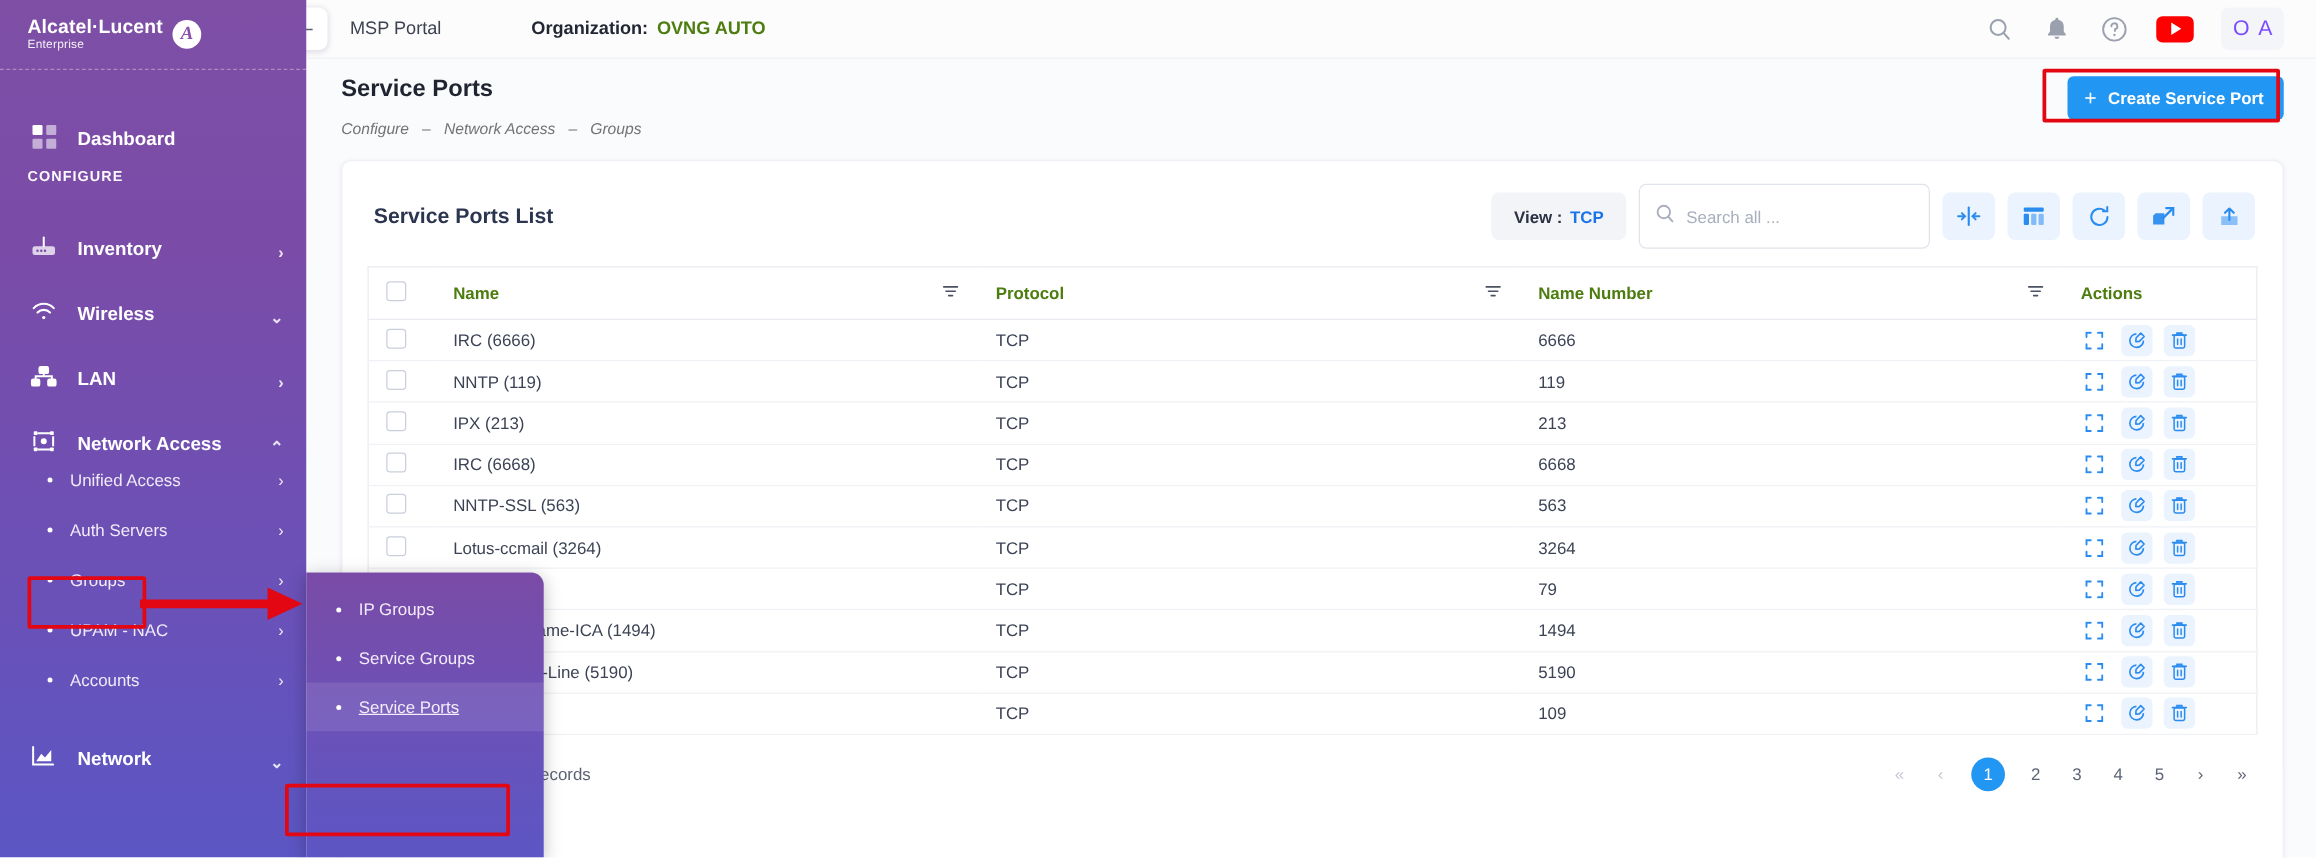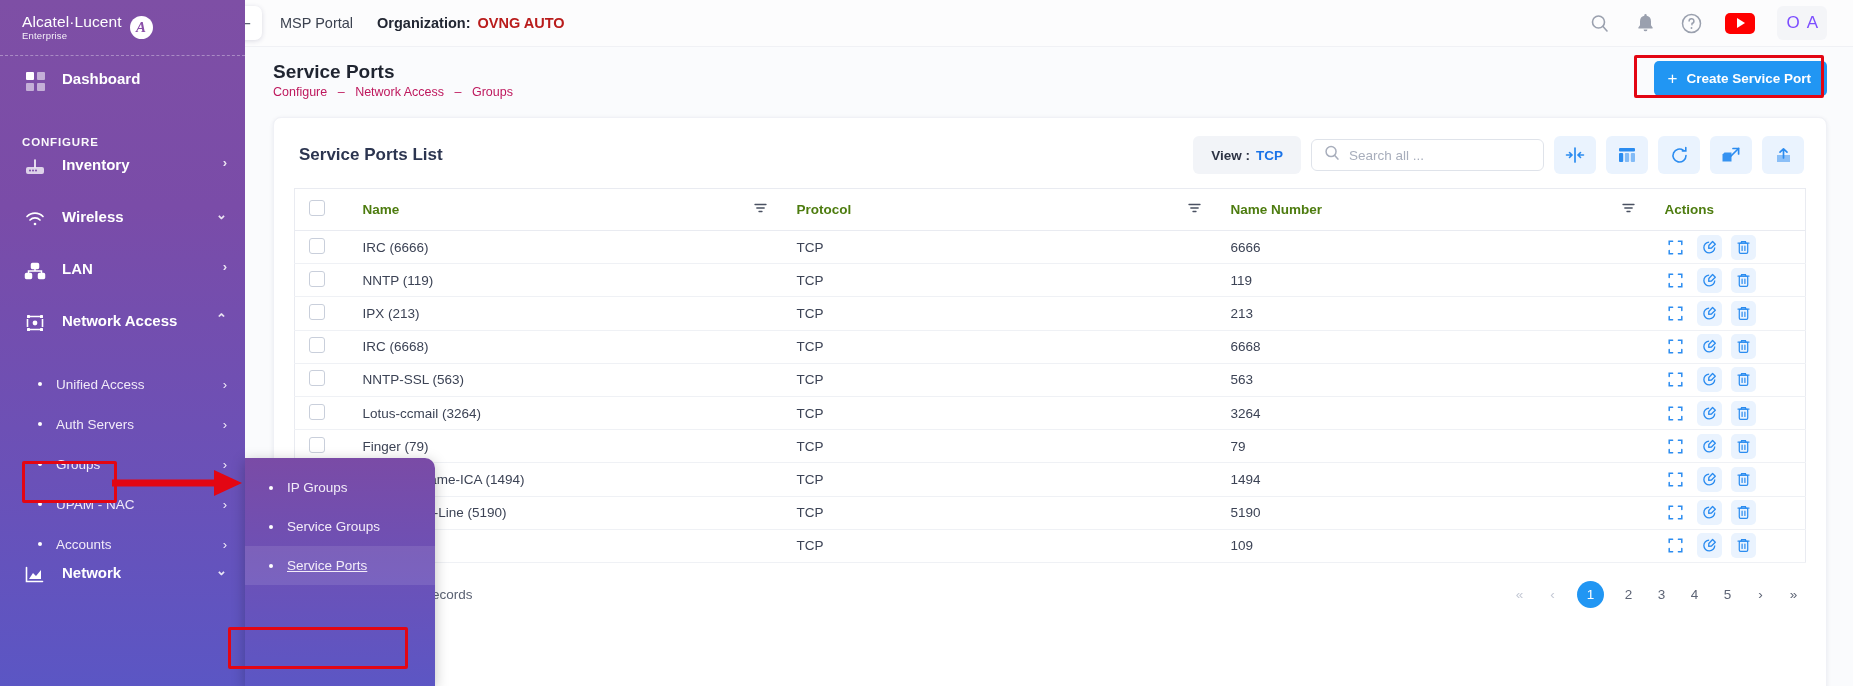--- a/index.html
+++ b/index.html
@@ -15,34 +15,34 @@
   .sidebar {
     width: 245px; height: 686px; flex: 0 0 245px;
     background: linear-gradient(180deg, #7e4fa5 0%, #7a4ca8 30%, #6a51b8 70%, #5b56c4 100%);
     color: #fff; position: relative; z-index: 5;
   }
   .brand {
     height: 56px; display: flex; align-items: center; padding-left: 22px;
     border-bottom: 1px dashed rgba(255,255,255,.35);
   }
   .brand-text { line-height: 1.08; }
-  .brand-name { font-size: 15.5px; font-weight: 400; letter-spacing: .1px; }
+  .brand-name { font-size: 15.5px; font-weight: 700; letter-spacing: .1px; }
   .brand-sub { font-size: 9.5px; font-weight: 400; opacity: .92; letter-spacing:.2px;}
   .brand-logo {
     width: 23px; height: 23px; border-radius: 50%; background: #fff; color: #8a4fa8;
     margin-left: 8px; display: flex; align-items: center; justify-content: center;
     font-size: 15px; font-style: italic; font-weight: 700; font-family: "Liberation Serif", serif;
   }
   .nav { padding-top: 14px; }
   .nav-section {
     font-size: 11.5px; font-weight: 700; letter-spacing: .85px;
     padding: 16px 0 8px 22px; color: #ffffff; opacity: .97;
   }
   .nav-item {
-    display: flex; align-items: flex-start; height: 52px; padding: 0 18px 0 22px;
+    display: flex; align-items: flex-end; height: 52px; padding: 0 18px 0 22px;
     font-size: 15px; font-weight: 700; color: #fff; cursor: pointer; position: relative;
   }
   .nav-item .ico { width: 26px; height: 22px; margin-right: 14px; flex: 0 0 26px;
                    display:flex; align-items:center; justify-content:center; }
   .nav-item .label { flex: 1 1 auto; }
   .nav-item .chev { opacity: .85; }
   .nav-sub {
     display: flex; align-items: center; height: 40px; padding: 0 18px 0 38px;
     font-size: 13.5px; font-weight: 400; color: #f1eaf8; cursor: pointer; position: relative;
   }
@@ -82,40 +82,40 @@
     height: 47px; background: #fcfcfd; display: flex; align-items: center;
     padding: 0 26px 0 0; border-bottom: 1px solid #f0f1f5;
   }
   .collapse-btn {
     width: 34px; height: 34px; margin-left: -17px; margin-right: 18px;
     background: #fff; border-radius: 7px; box-shadow: 0 1px 5px rgba(40,40,90,.16);
     display: flex; align-items: center; justify-content: center;
     color: #5c6373; font-size: 14px; cursor: pointer; flex: 0 0 34px;
   }
   .msp { font-size: 14.5px; color: #3c4250; margin-right: 24px; }
-  .org-label { font-size: 14.5px; color: #222733; font-weight: 700; }
-  .org-value { font-size: 14.5px; color: #b91c1c; font-weight: 700; margin-left: 7px; }
+  .org-label { font-size: 14.5px; color: #222733; font-weight: 700; margin-left: 48px; }
+  .org-value { font-size: 14.5px; color: #4d7c0f; font-weight: 700; margin-left: 7px; }
   .top-right { margin-left: auto; display: flex; align-items: center; gap: 22px; }
   .tb-icon { width: 24px; height: 24px; display: flex; align-items: center; justify-content: center;
              color: #9aa0ae; cursor: pointer; }
   .yt {
     width: 30px; height: 21px; background: #ff0000; border-radius: 5px;
     display:flex; align-items:center; justify-content:center; cursor:pointer;
   }
   .yt:after { content:""; border-left: 8px solid #fff; border-top: 5px solid transparent;
               border-bottom: 5px solid transparent; margin-left: 2px; }
   .avatar {
     height: 34px; padding: 0 9px; background:#f4f5f8; border-radius:6px; display:flex;
     align-items:center; gap: 7px; cursor:pointer;
   }
   .avatar span { font-size: 17px; color:#7c4dff; font-weight:400; }
 
   .page-head { display: flex; align-items: flex-start; padding: 14px 26px 0 28px; position: relative; }
   .page-title { font-size: 19px; font-weight: 700; color: #1f2430; }
-  .crumbs { font-size: 12.5px; color: #be185d; margin-top: 2px; }
+  .crumbs { font-size: 12.5px; color: #737373; margin-top: 13px; font-style: italic; }
   .crumbs .sep { margin: 0 7px; }
   .create-btn {
     margin-left: auto; background: #2196f3; color: #fff; border: none; border-radius: 5px;
     height: 35px; padding: 0 16px 0 13px; font-size: 13.5px; font-weight: 700;
     display: flex; align-items: center; gap: 9px; cursor: pointer;
     font-family: "Liberation Sans", sans-serif;
   }
   .create-btn .plus { font-size: 17px; font-weight: 400; line-height: 1; }
 
   
@@ -127,21 +127,21 @@
   .card-head { display: flex; align-items: center; padding: 18px 22px 14px 25px; gap: 27px; }
   .card-title { font-size: 17px; font-weight: 700; color: #2c3550; }
   .card-tools { margin-left: auto; display: flex; align-items: center; gap: 10px; }
   .view-chip {
     background: #f2f4f8; border-radius: 6px; height: 38px; padding: 0 18px;
     display: flex; align-items: center; font-size: 13.5px; color: #2d3344; font-weight: 700;
     cursor: pointer;
   }
   .view-chip b { color: #1a73e8; margin-left: 6px; font-weight: 700; }
   .search-box {
-    width: 233px; height: 32px; border: 1px solid #dfe3ea; border-radius: 6px;
+    width: 233px; height: 52px; border: 1px solid #dfe3ea; border-radius: 6px;
     display: flex; align-items: center; padding: 0 12px; gap: 9px; background:#fff;
   }
   .search-box input {
     border: none; outline: none; font-size: 13.5px; color: #3b4253; width: 100%;
     font-family: "Liberation Sans", sans-serif; background: transparent;
   }
   .search-box input::placeholder { color: #a8aebc; }
   .tool-btn {
     width: 42px; height: 38px; background: #eaf3fe; border-radius: 6px;
     display: flex; align-items: center; justify-content: center; color: #2b8cf0; cursor: pointer;

